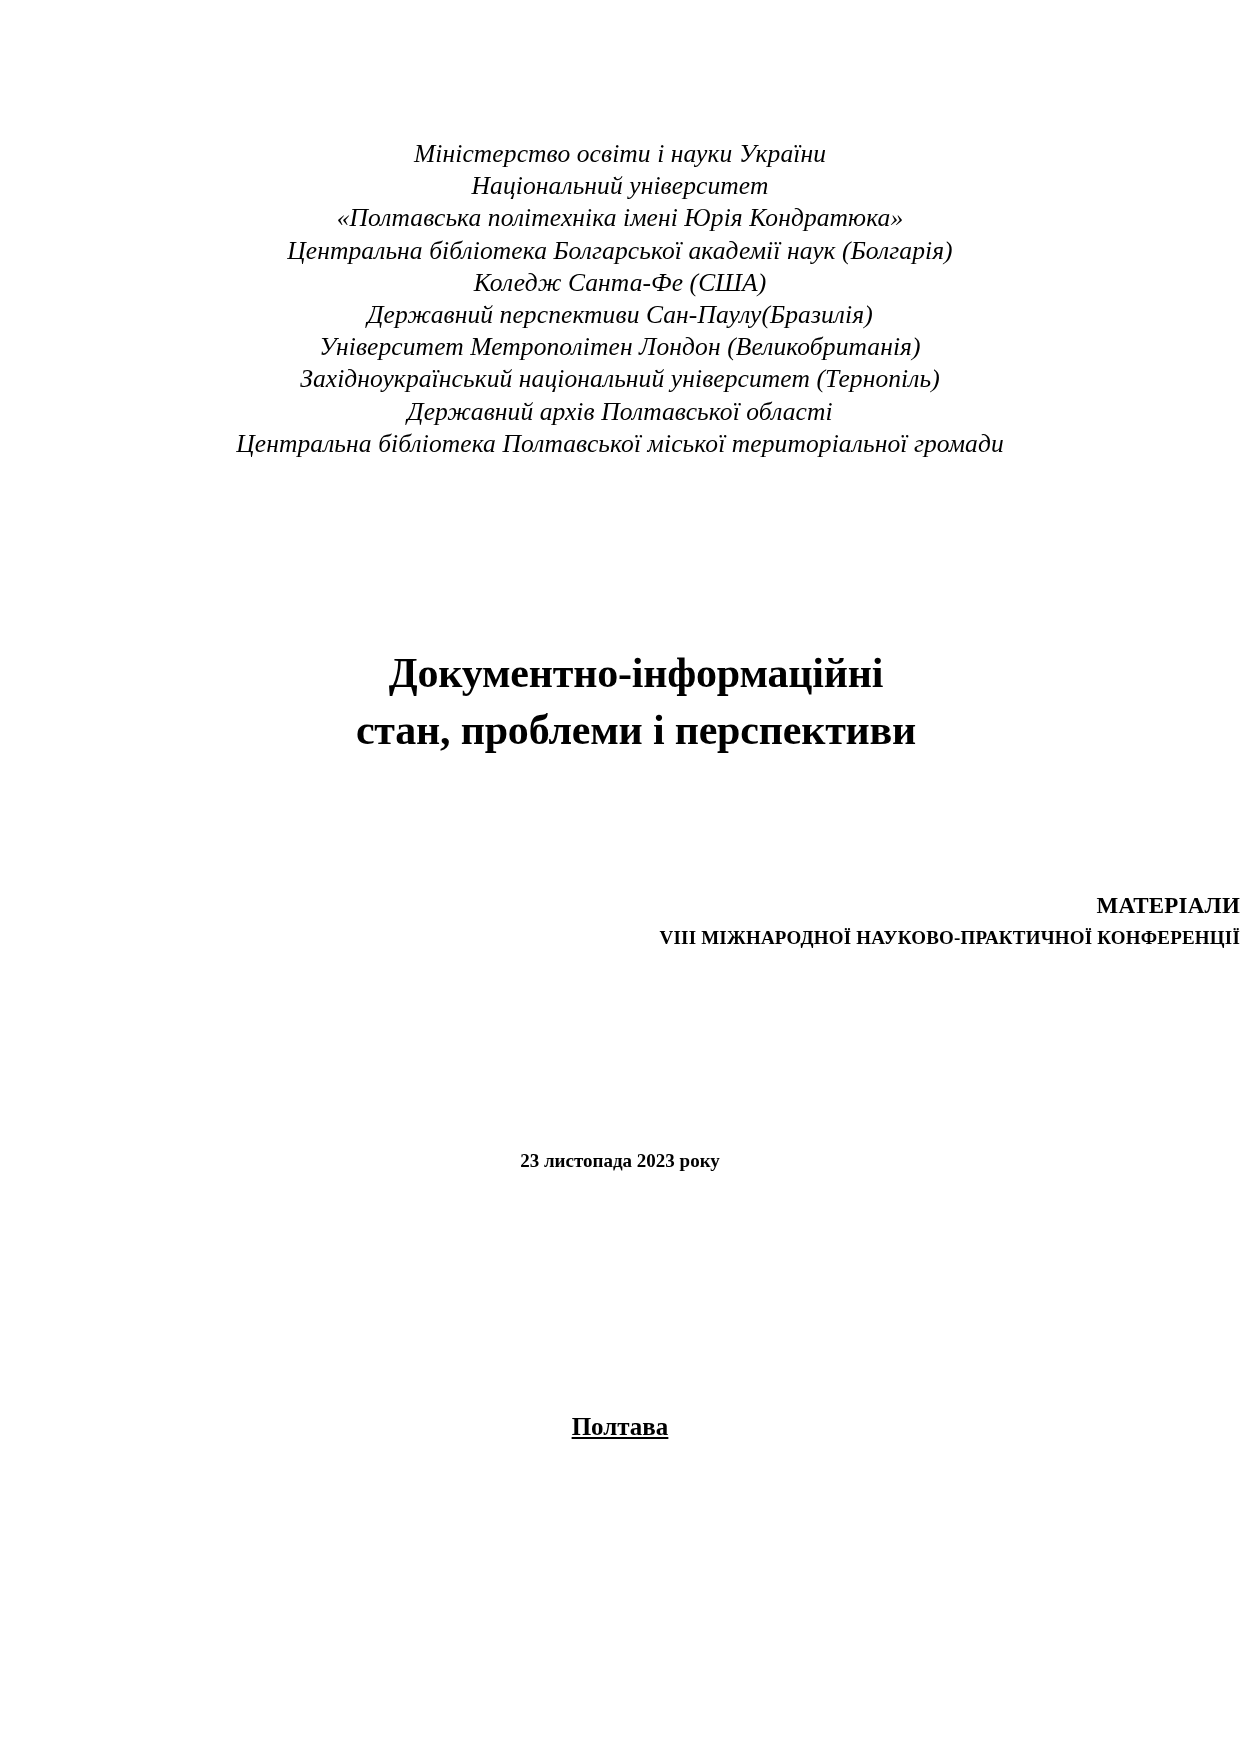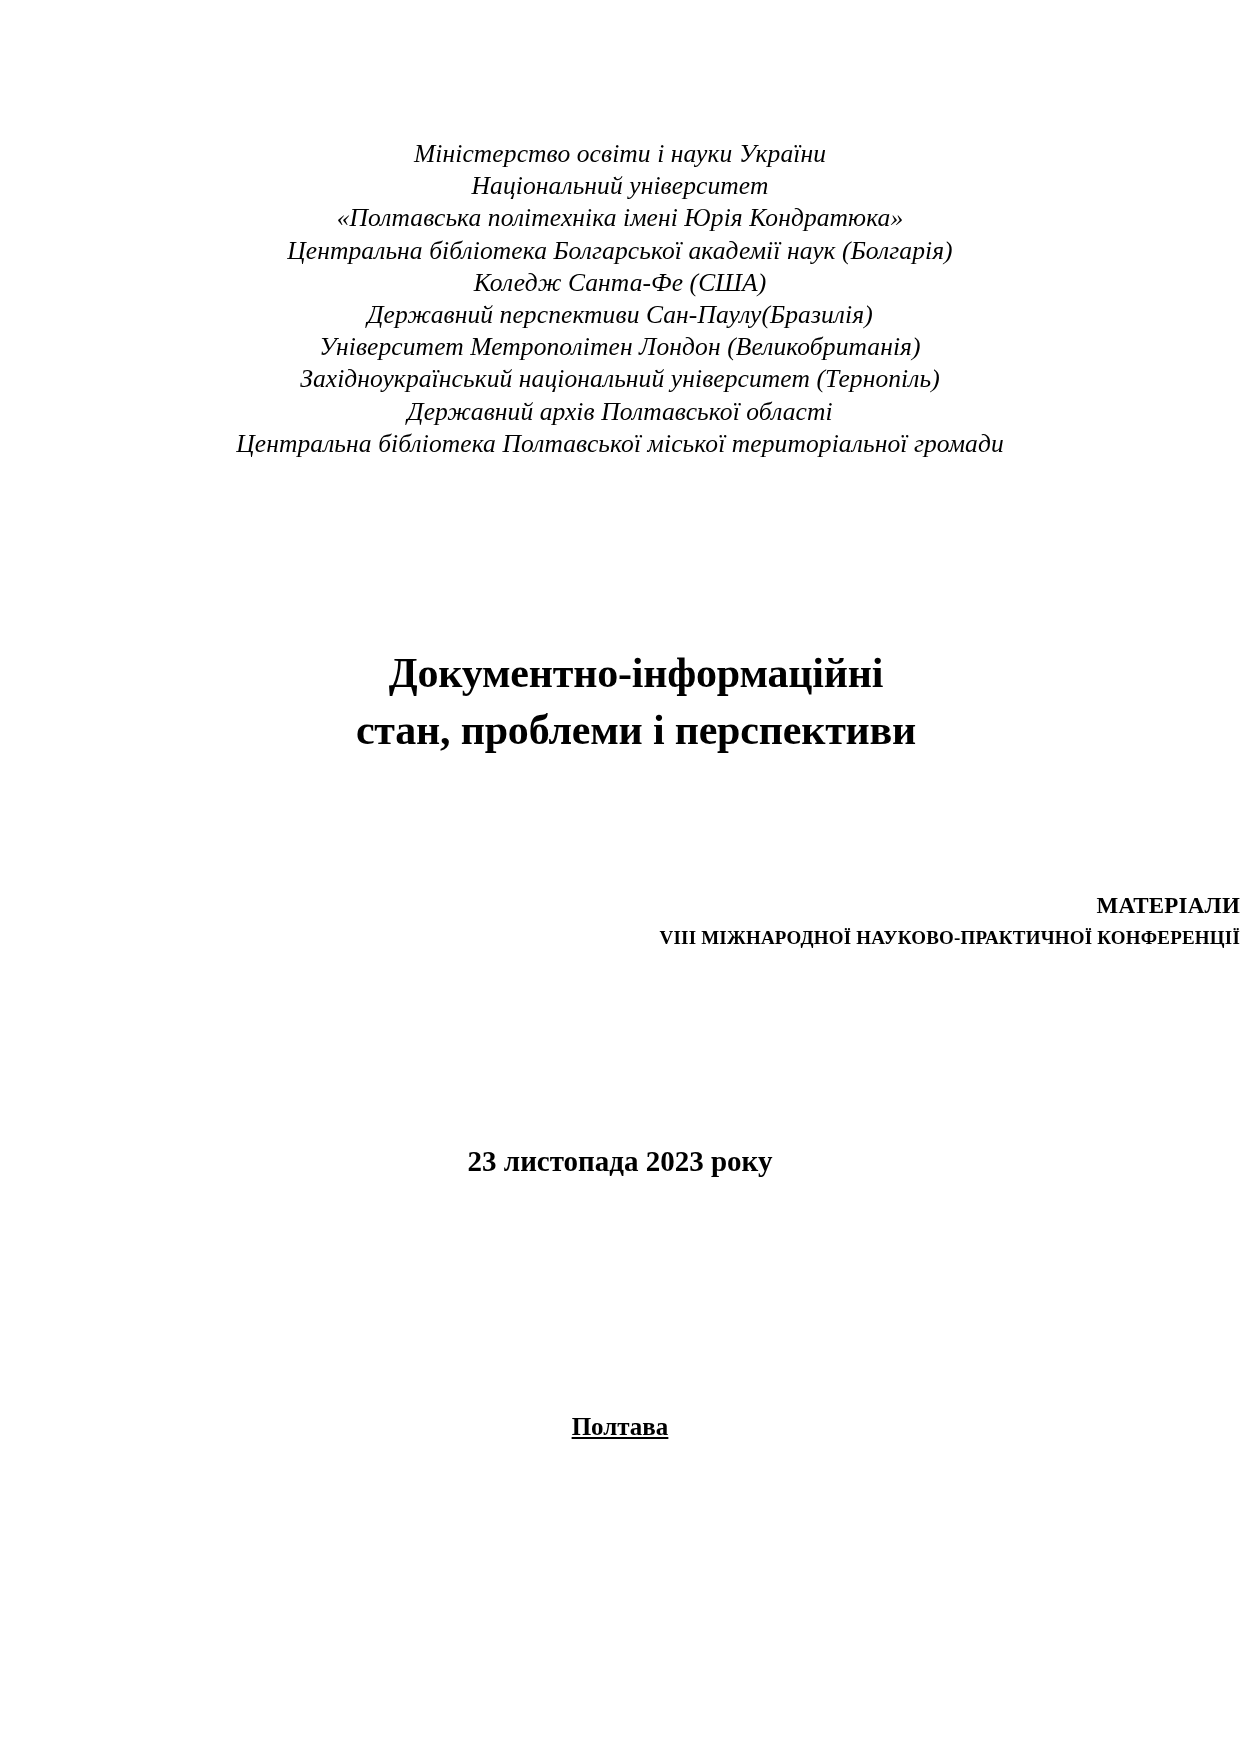--- a/index.html
+++ b/index.html
@@ -78,21 +78,21 @@
 
   
   .date-block {
     position: absolute;
     top: 1146px;
     left: 0;
     right: 0;
     text-align: center;
   }
   .date-text {
-    font-size: 29px;
+    font-size: 19px;
     font-weight: bold;
     line-height: 30px;
   }
 
   
   .city-block {
     position: absolute;
     top: 1412px;
     left: 0;
     right: 0;

